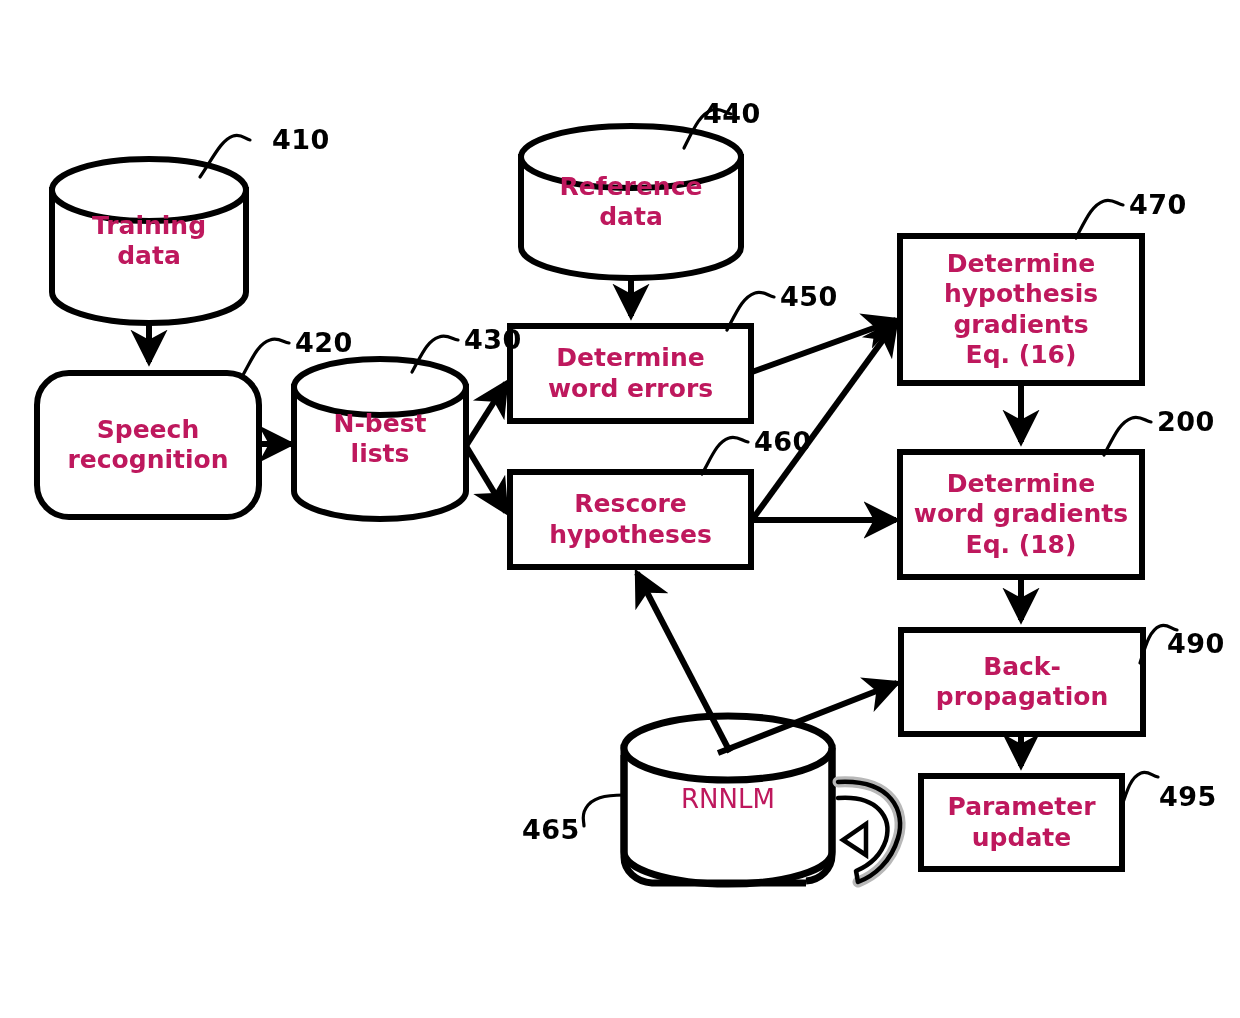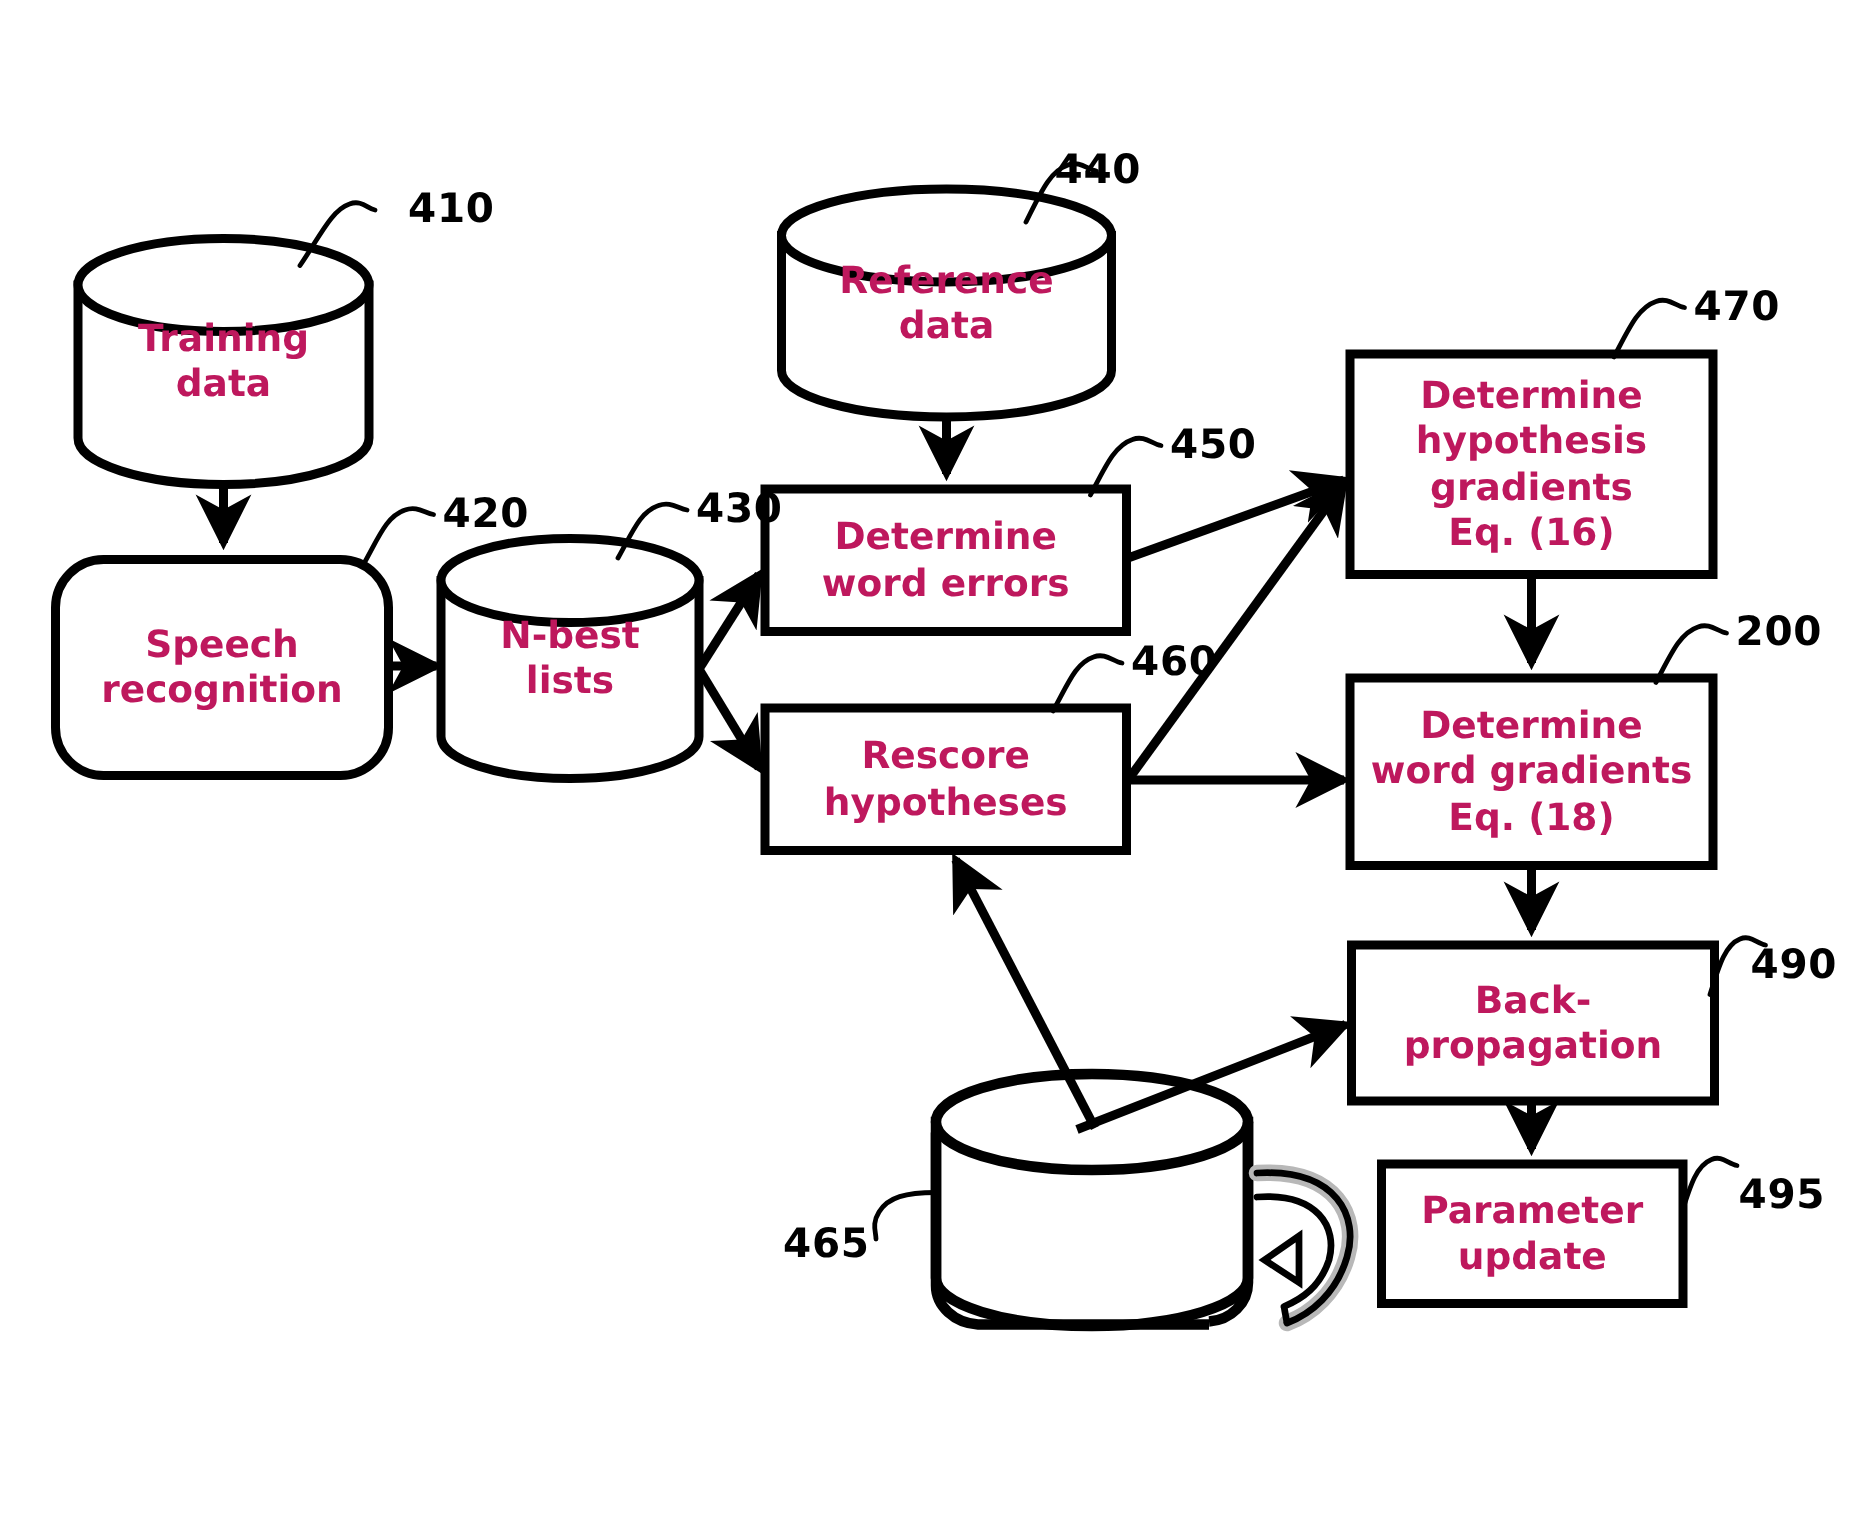--- a/index.html
+++ b/index.html
@@ -188,20 +188,21 @@
 
   <div class="node-label" style="left:521px; top:157px; width:220px; height:90px; font-size:25px;">Reference
 data</div>
 
   <div class="node-label" style="left:510px; top:326px; width:241px; height:95px; font-size:25px;">Determine
 word errors</div>
 
   <div class="node-label" style="left:510px; top:472px; width:241px; height:95px; font-size:25px;">Rescore
 hypotheses</div>
 
+  <div class="node-label" style="left:624px; top:748px; width:208px; height:104px; font-size:26px; font-weight:normal;">RNNLM</div>
 
   <div class="node-label" style="left:900px; top:236px; width:242px; height:147px; font-size:25px;">Determine
 hypothesis
 gradients
 Eq. (16)</div>
 
   <div class="node-label" style="left:900px; top:452px; width:242px; height:125px; font-size:25px;">Determine
 word gradients
 Eq. (18)</div>
 

